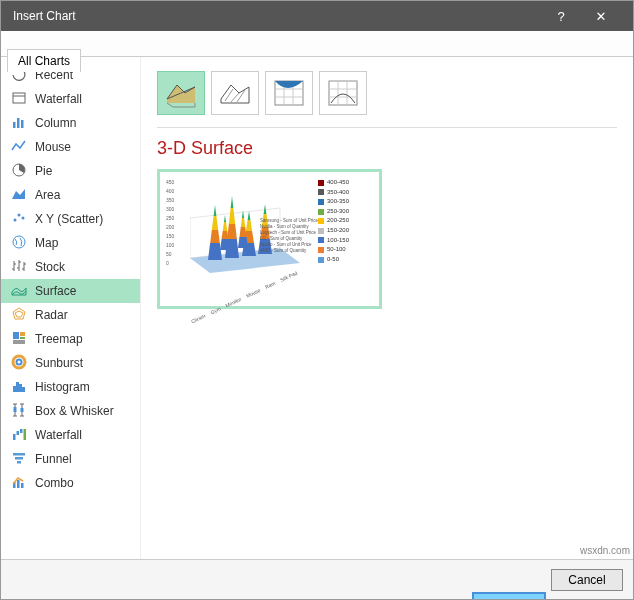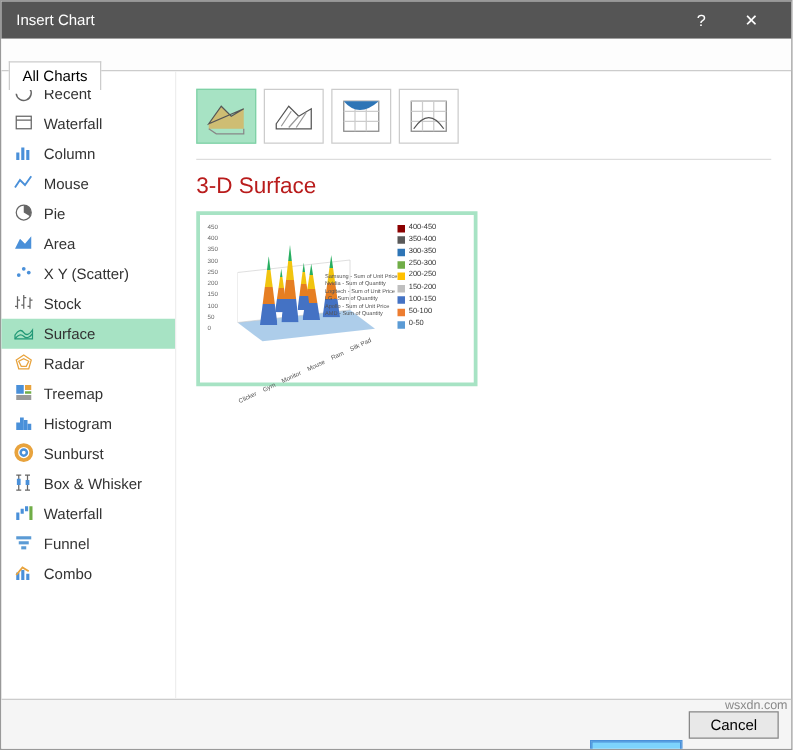--- a/index.html
+++ b/index.html
@@ -27,21 +27,21 @@
     .leg-row { display: flex; align-items: center; gap: 3px; }
     .leg-sw { width: 6px; height: 6px; }
     .surf-plane { position: absolute; left: 24px; top: 10px; width: 110px; height: 90px; }
     .peak { position: absolute; width: 14px; background: linear-gradient(to top, #4472c4 0%, #4472c4 30%, #e67e22 30%, #e67e22 55%, #f1c40f 55%, #f1c40f 80%, #27ae60 80%); clip-path: polygon(50% 0%, 100% 100%, 0% 100%); }
     .yaxis-labels { position: absolute; left: 0; top: 0; font-size: 5px; color: #666; line-height: 9px; }
     .xaxis-labels { position: absolute; left: 20px; bottom: 0; font-size: 5px; color: #555; transform: rotate(-25deg); display: flex; gap: 6px; }
     .series-labels { position: absolute; right: 0; top: 40px; font-size: 4.5px; color: #555; line-height: 6px; text-align: left; }
     .footer { height: 40px; border-top: 1px solid #ccc; display: flex; align-items: center; justify-content: flex-end; padding-right: 10px; gap: 6px; background: #f5f5f5; }
     .btn { width: 72px; height: 22px; font-size: 12px; border: 1px solid #888; background: #e8e8e8; cursor: pointer; }
     .btn.primary { border: 1px solid #4a90d9; background: #7dd3fc; outline: 1px solid #4a90d9; margin-top: 48px; }
-    .watermark { position: fixed; right: 4px; bottom: 30px; font-size: 10px; color: #888; }
+    .watermark { position: fixed; right: 4px; bottom: 44px; font-size: 10px; color: #888; }
   </style>
 </head>
 <body>
 
 <div class="titlebar">
   <div class="titlebar-title">Insert Chart</div>
   <div class="titlebar-btn">?</div>
   <div class="titlebar-btn">✕</div>
 </div>
 
@@ -103,20 +103,27 @@
 
     <div class="cat">
       <span><svg viewBox="0 0 16 16">
             <circle cx="4" cy="10" r="1.5" fill="#4a90d9"></circle>
             <circle cx="8" cy="5" r="1.5" fill="#4a90d9"></circle>
             <circle cx="12" cy="8" r="1.5" fill="#4a90d9"></circle>
           </svg></span>
       <span>X Y (Scatter)</span>
     </div>
 
+    <div class="cat">
+      <span><svg viewBox="0 0 16 16">
+            <circle cx="8" cy="8" r="6" fill="none" stroke="#4a90d9"></circle>
+            <path d="M4 5 Q7 8 5 11 M9 4 Q12 7 10 12" fill="none" stroke="#4a90d9"></path>
+          </svg></span>
+      <span>Map</span>
+    </div>
 
     <div class="cat">
       <span><svg viewBox="0 0 16 16">
             <path d="M3 3 V13 M3 6 H5 M3 11 H1 M8 2 V13 M8 4 H10 M8 10 H6 M13 4 V13 M13 6 H15 M13 11 H11" stroke="#666"></path>
           </svg></span>
       <span>Stock</span>
     </div>
 
     <div class="cat selected">
       <span><svg viewBox="0 0 16 16">
@@ -139,34 +146,34 @@
             <rect x="2" y="2" width="6" height="7" fill="#4a90d9"></rect>
             <rect x="9" y="2" width="5" height="4" fill="#e8a33d"></rect>
             <rect x="9" y="7" width="5" height="2" fill="#70ad47"></rect>
             <rect x="2" y="10" width="12" height="4" fill="#999"></rect>
           </svg></span>
       <span>Treemap</span>
     </div>
 
     <div class="cat">
       <span><svg viewBox="0 0 16 16">
+            <circle cx="8" cy="8" r="6" fill="none" stroke="#e8a33d" stroke-width="3"></circle>
+            <circle cx="8" cy="8" r="2.5" fill="none" stroke="#4a90d9" stroke-width="2"></circle>
+          </svg></span>
+      <span>Sunburst</span>
+    </div>
+
+    <div class="cat">
+      <span><svg viewBox="0 0 16 16">
             <rect x="2" y="8" width="3" height="6" fill="#4a90d9"></rect>
             <rect x="5" y="4" width="3" height="10" fill="#4a90d9"></rect>
             <rect x="8" y="6" width="3" height="8" fill="#4a90d9"></rect>
             <rect x="11" y="9" width="3" height="5" fill="#4a90d9"></rect>
           </svg></span>
       <span>Histogram</span>
-    </div>
-
-    <div class="cat">
-      <span><svg viewBox="0 0 16 16">
-            <circle cx="8" cy="8" r="6" fill="none" stroke="#e8a33d" stroke-width="3"></circle>
-            <circle cx="8" cy="8" r="2.5" fill="none" stroke="#4a90d9" stroke-width="2"></circle>
-          </svg></span>
-      <span>Sunburst</span>
     </div>
 
     <div class="cat">
       <span><svg viewBox="0 0 16 16">
             <path d="M4 2 V14 M2 2 H6 M2 14 H6" stroke="#666"></path>
             <rect x="2.5" y="5" width="3" height="5" fill="#4a90d9"></rect>
             <path d="M11 2 V14 M9 2 H13 M9 14 H13" stroke="#666"></path>
             <rect x="9.5" y="6" width="3" height="4" fill="#4a90d9"></rect>
           </svg></span>
       <span>Box &amp; Whisker</span>

